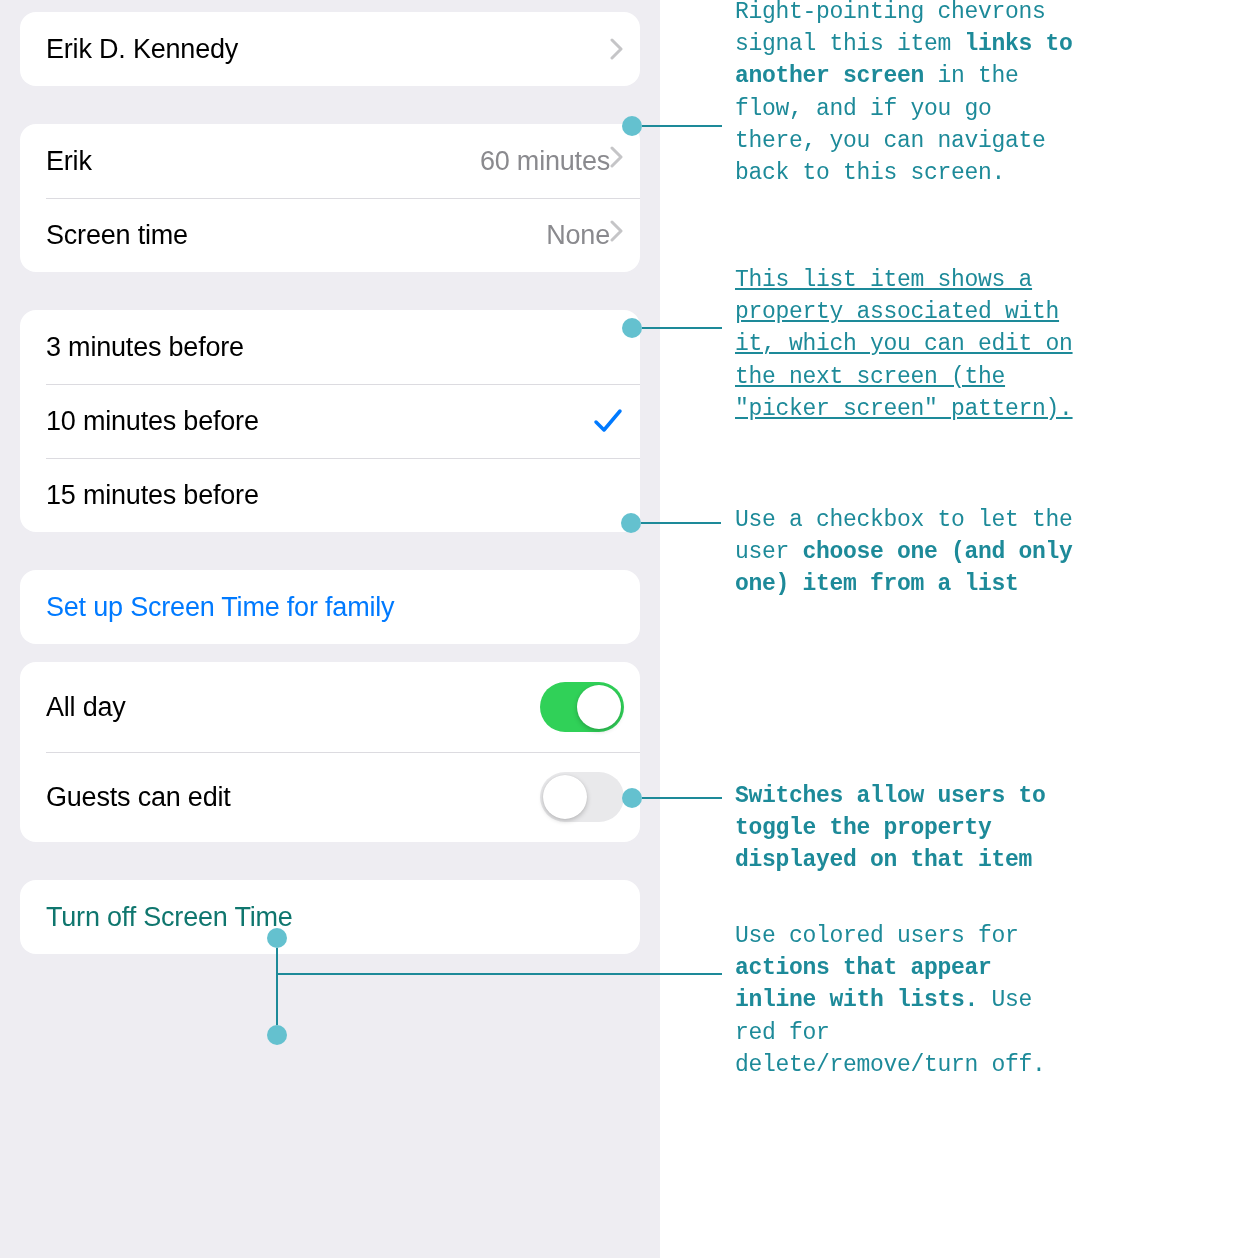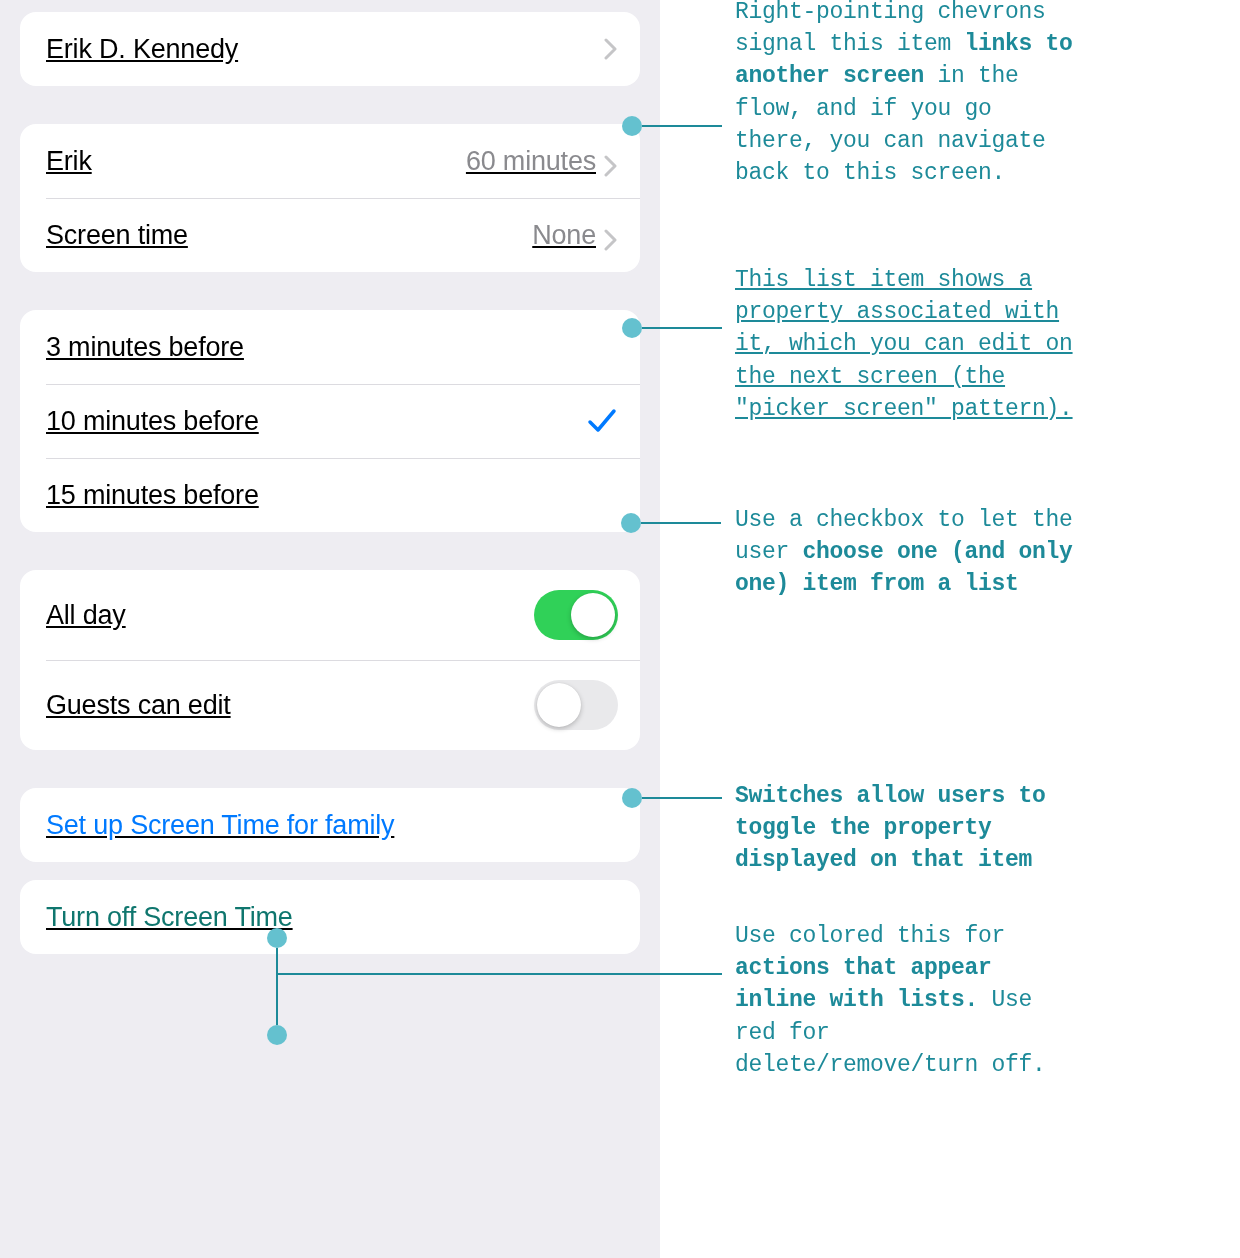--- a/index.html
+++ b/index.html
@@ -29,43 +29,42 @@
       margin-bottom: 38px;
       overflow: hidden;
     }
     .section.tight {
       margin-bottom: 18px;
     }
     .row {
       display: flex;
       align-items: center;
       justify-content: space-between;
-      padding: 20px 22px 20px 26px;
+      padding: 20px 16px 20px 26px;
       min-height: 74px;
       position: relative;
-      text-decoration: underline;
     }
     .row + .row::before {
       content: "";
       position: absolute;
       top: 0;
       left: 26px;
       right: 0;
       height: 1px;
       background: #dcdbe0;
     }
     .row-label {
       font-size: 27px;
       color: #000;
       letter-spacing: -0.2px;
     }
     .row-right {
       display: flex;
-      align-items: flex-end;
-      gap: 8px;
+      align-items: flex-start;
+      gap: 0;
     }
     .row-value {
       font-size: 27px;
       color: #8a8a8e;
       letter-spacing: -0.2px;
     }
     .chevron {
       width: 14px;
       height: 22px;
       display: block;
@@ -213,38 +212,38 @@
         <svg viewBox="0 0 32 28">
             <path d="M4 15 L12 23 L28 4" stroke="#007aff" stroke-width="3.5" fill="none" stroke-linecap="round" stroke-linejoin="round"></path>
           </svg>
       </span>
     </div>
     <div class="row">
       <span class="row-label">15 minutes before</span>
     </div>
   </div>
 
+  <div class="section tight">
+    <div class="row">
+      <span class="action-blue">Set up Screen Time for family</span>
+    </div>
+  </div>
+
   <div class="section">
     <div class="row">
       <span class="row-label">All day</span>
       <div class="toggle on">
         <div class="toggle-knob"></div>
       </div>
     </div>
     <div class="row">
       <span class="row-label">Guests can edit</span>
       <div class="toggle off">
         <div class="toggle-knob"></div>
       </div>
-    </div>
-  </div>
-
-  <div class="section tight">
-    <div class="row">
-      <span class="action-blue">Set up Screen Time for family</span>
     </div>
   </div>
   <div class="section">
     <div class="row">
       <span class="action-red">Turn off Screen Time</span>
     </div>
   </div>
 
 </div>
 
@@ -272,15 +271,15 @@
   <div class="annotation" style="top:264px;text-decoration:underline;">
     <span>This list item shows a property associated with it, which you can edit on the next screen (the "picker screen" pattern).</span>
   </div>
   <div class="annotation" style="top:504px;">
     <span>Use a checkbox to let the user </span><b>choose one (and only one) item from a list</b>
   </div>
   <div class="annotation" style="top:780px;font-weight:bold;">
     <span>Switches allow users to toggle the property displayed on that item</span>
   </div>
   <div class="annotation" style="top:920px;">
-    <span>Use colored this for </span><b>actions that appear inline with lists.</b><span> Use red for delete/remove/turn off.</span>
+    <span>Use colored users for </span><b>actions that appear inline with lists.</b><span> Use red for delete/remove/turn off.</span>
   </div>
 </div>
 
 </body></html>

